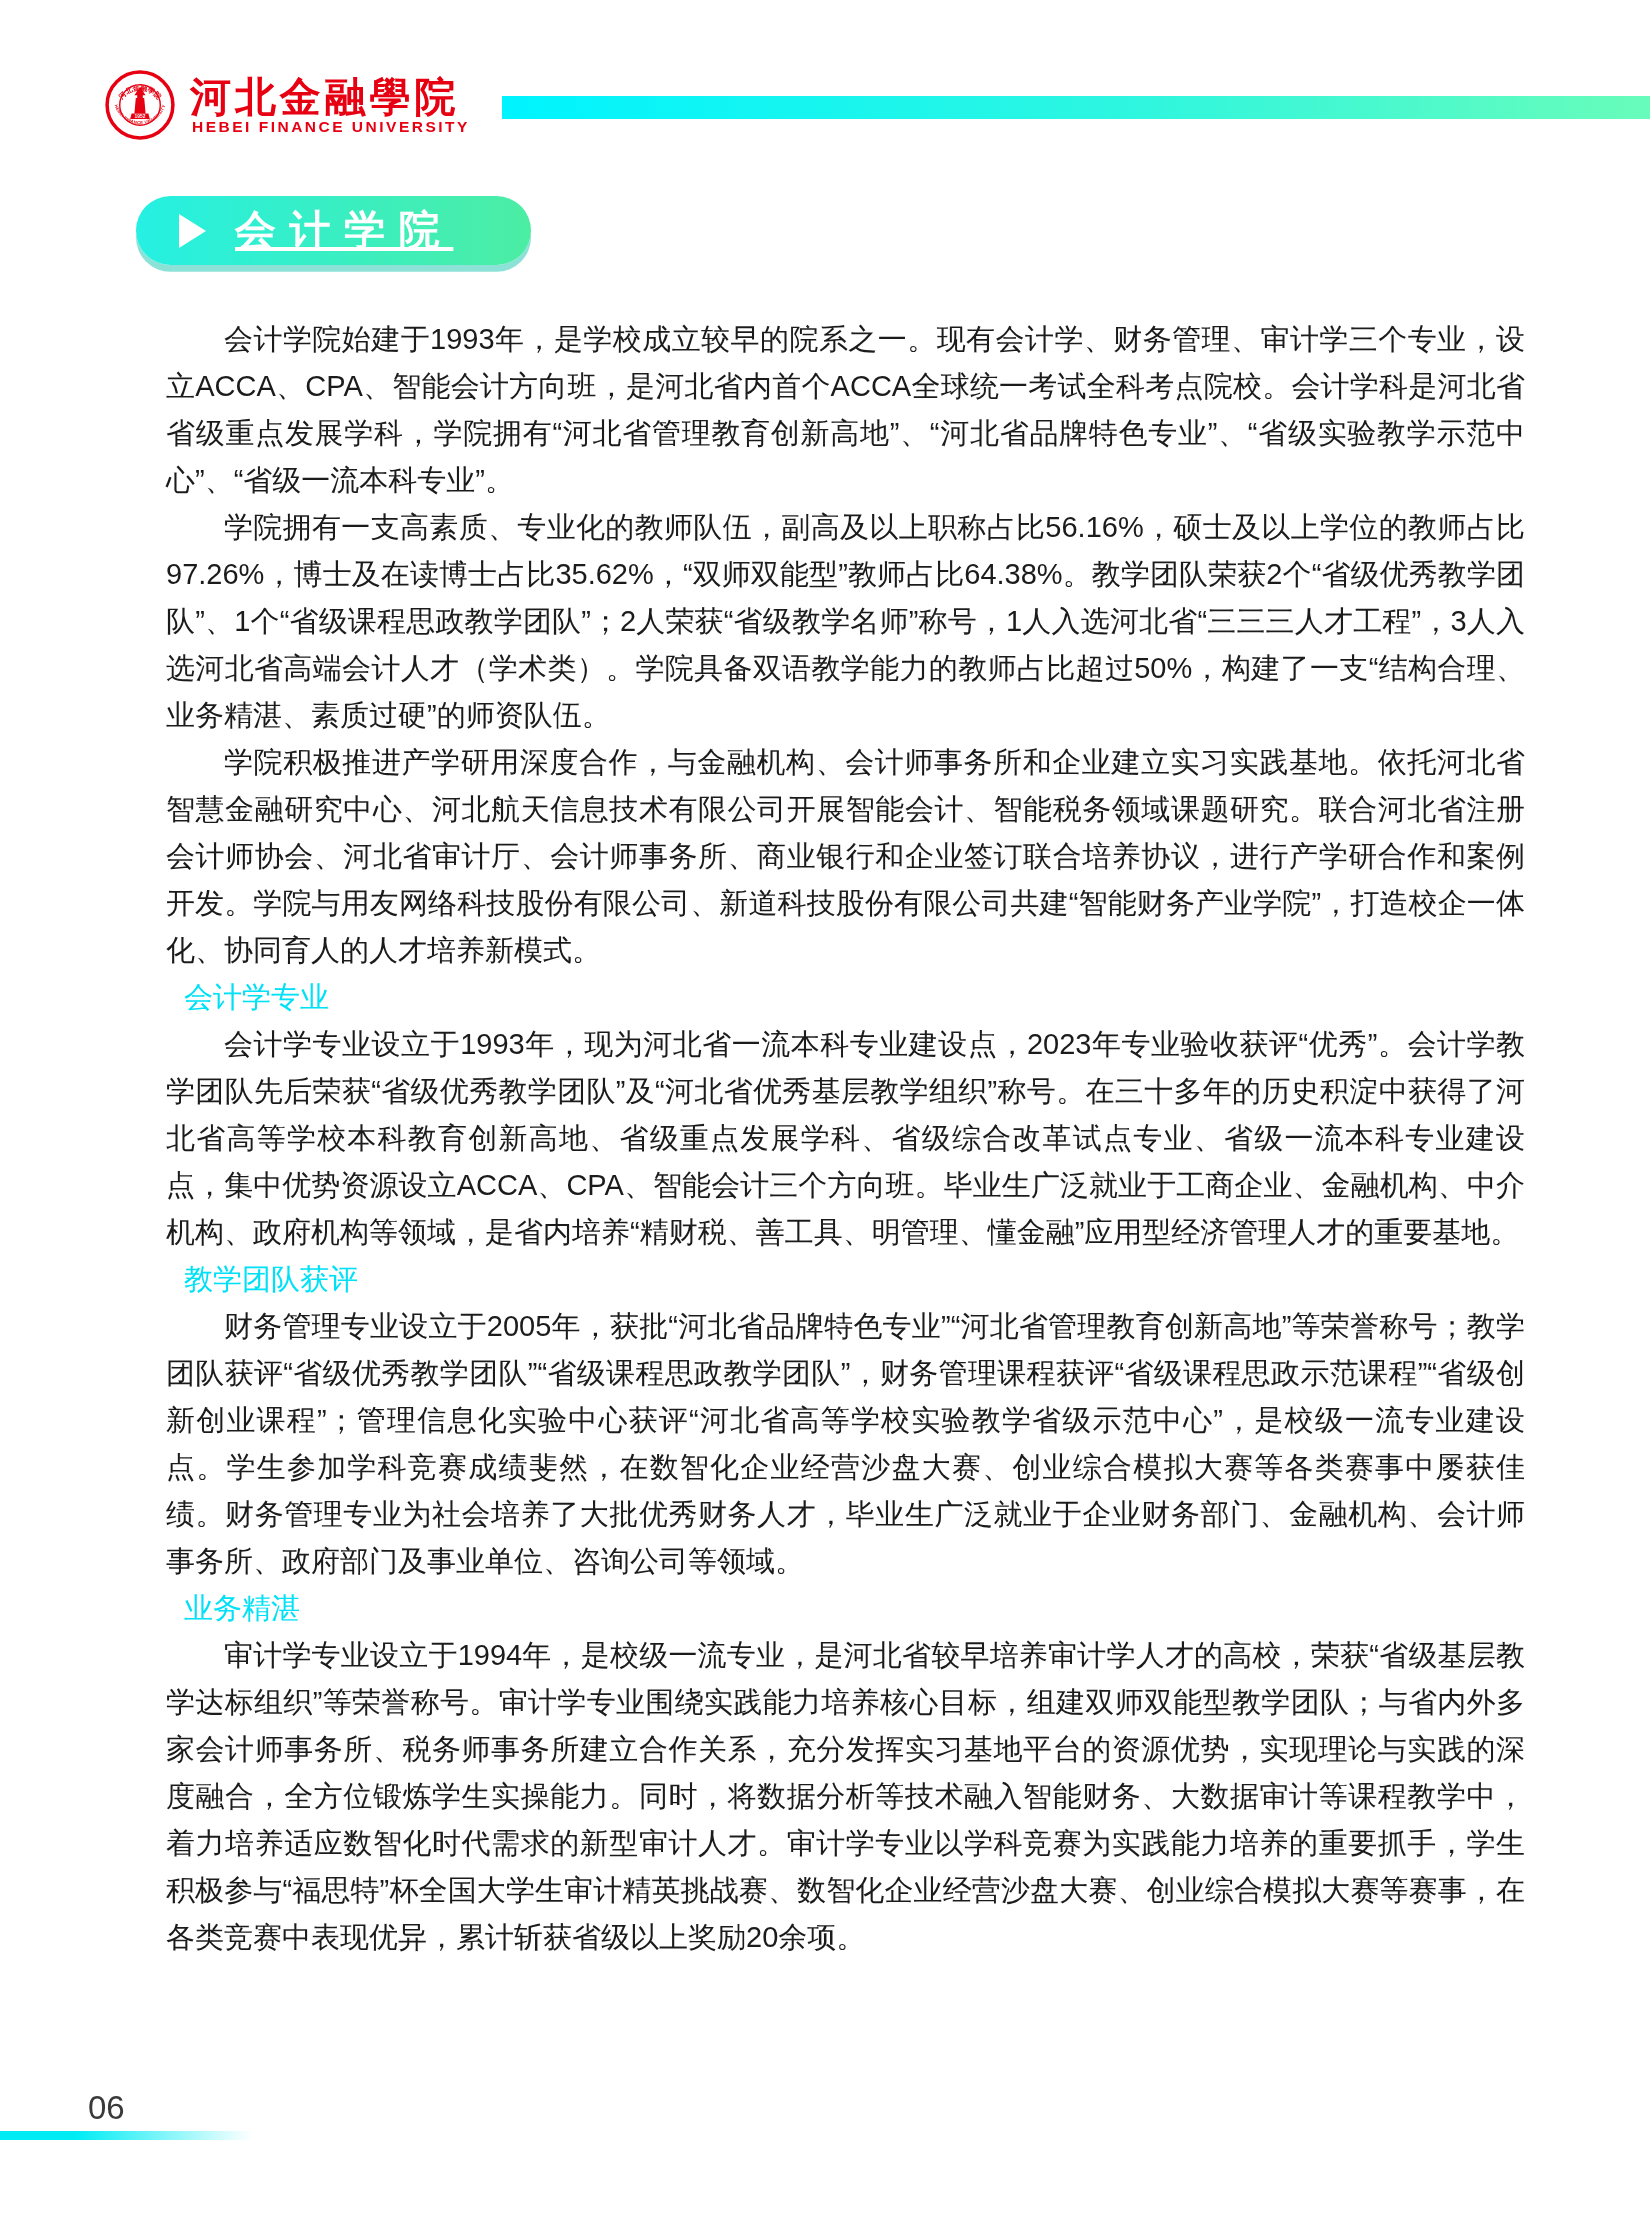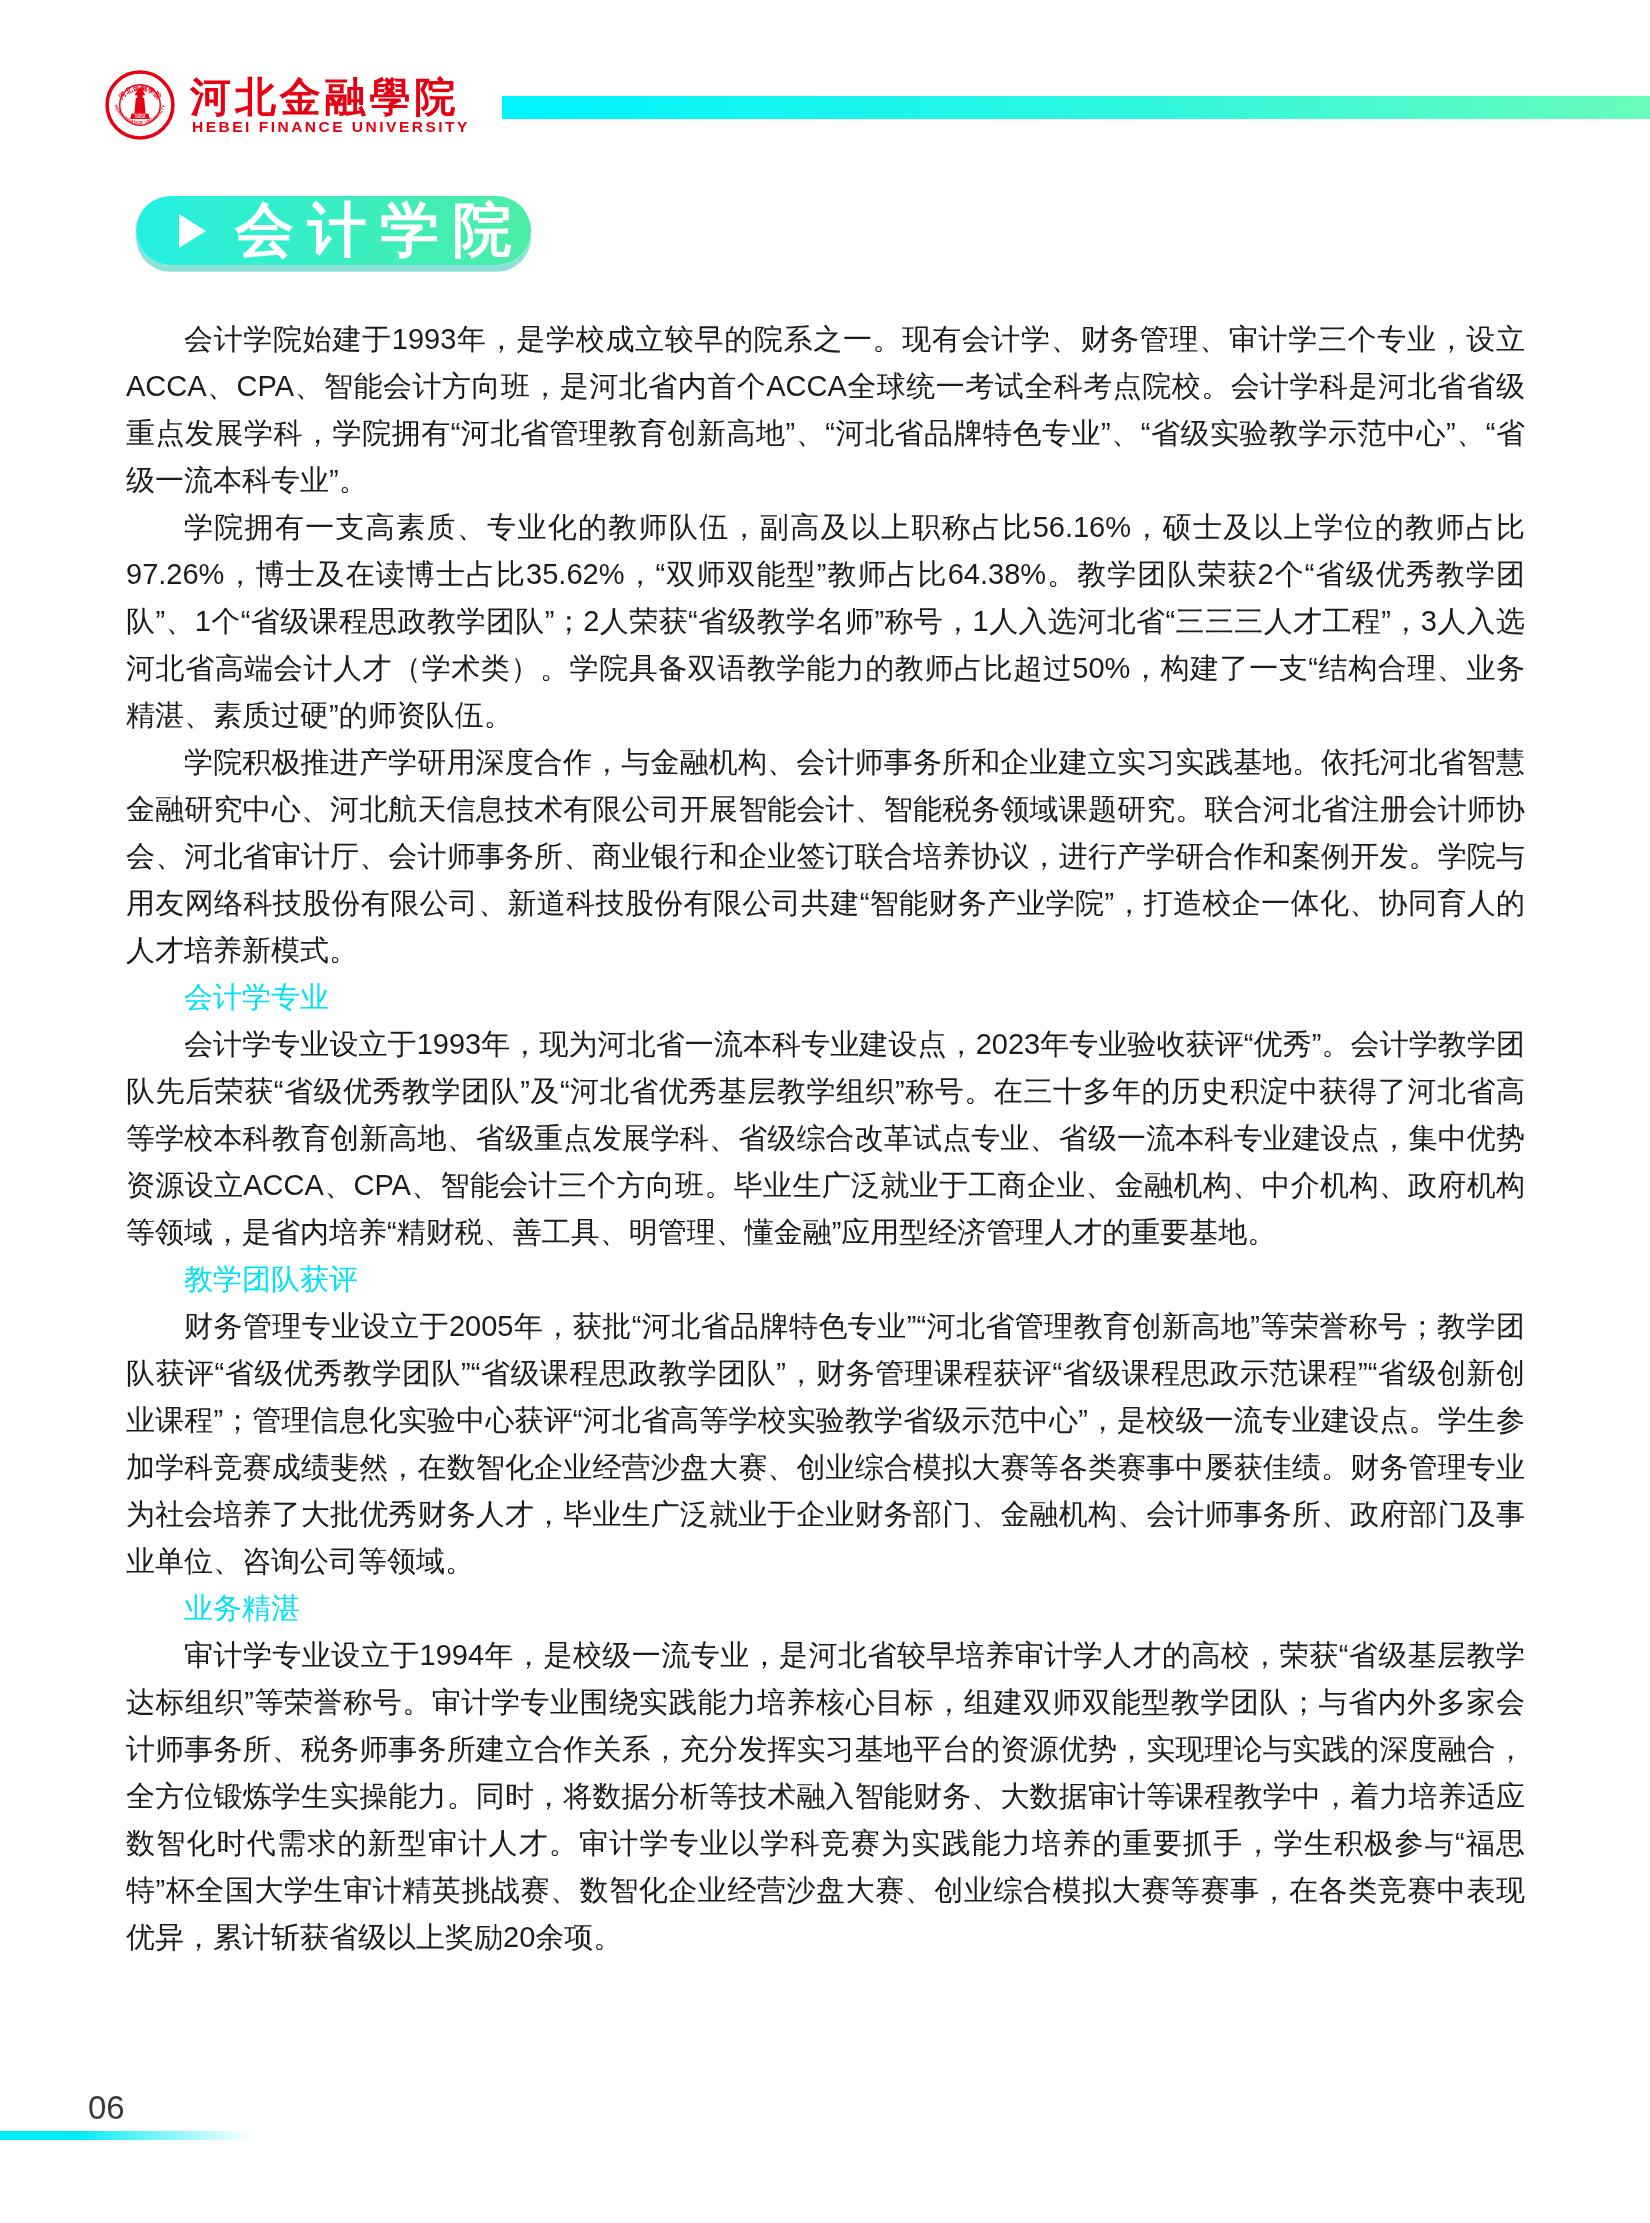--- a/index.html
+++ b/index.html
@@ -60,40 +60,42 @@
   }
   .play-tri{
     width:0;height:0;
     border-top:17.5px solid transparent;
     border-bottom:17.5px solid transparent;
     border-left:27px solid #ffffff;
     margin-right:29px;
   }
   .banner-title{
     color:#ffffff;
-    font-size:59px;
+    font-size:41px;
     font-weight:bold;
     letter-spacing:13.6px;
     white-space:nowrap;
     line-height:69px;
+    text-decoration:underline;
   }
 
   
   .content{
     position:absolute;
     left:126px; top:316px;
     width:1399px;
     font-size:29px;
     line-height:47px;
     color:#1b1b1b;
     text-align:justify;
   }
   .block{margin:0;}
   .block.paragraph{
     text-indent:2em;
+    margin-left:40px;
   }
   .block.heading{
     text-indent:2em;
     color:#00e0f6;
     font-weight:normal;
   }
 
   
   .page-number{
     position:absolute;

